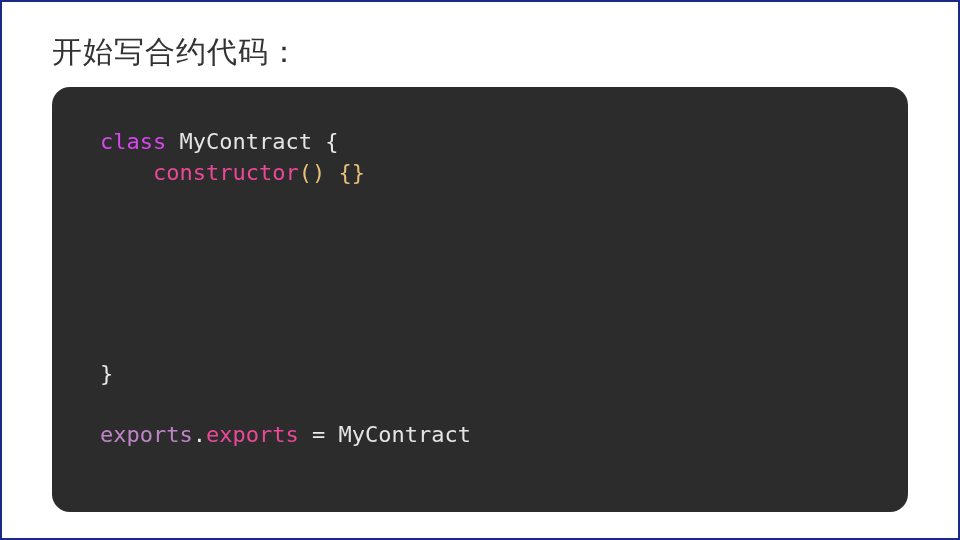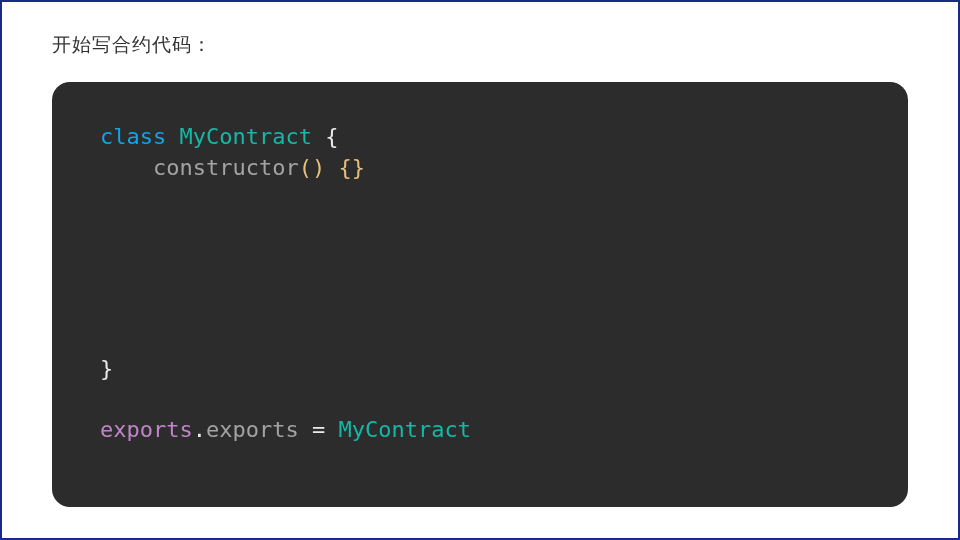--- a/index.html
+++ b/index.html
@@ -7,40 +7,40 @@
     width: 960px;
     height: 540px;
     background: #fff;
     border: 2px solid #1a2a8a;
     font-family: "PingFang SC", "Microsoft YaHei", -apple-system, sans-serif;
     padding: 30px 50px 24px 50px;
     overflow: hidden;
   }
   .heading {
     color: #333;
-    font-size: 19px;
+    font-size: 30px;
     font-weight: 400;
     letter-spacing: 1px;
-    margin-bottom: 24px;
+    margin-bottom: 14px;
   }
   .code-block {
     background: #2c2c2c;
     border-radius: 18px;
     padding: 40px 40px 40px 48px;
     height: 425px;
     font-family: "SF Mono", "Menlo", "Consolas", monospace;
     font-size: 22px;
     line-height: 1.4;
     color: #e9e9e9;
     white-space: pre;
     font-weight: 500;
   }
-  .kw   { color: #0ea5e9; }   
-  .name { color: #14b8a6; }   
-  .fn   { color: #a3a3a3; }   
+  .kw   { color: #d946ef; }   
+  .name { color: #e5e5e5; }   
+  .fn   { color: #ec4899; }   
   .pun  { color: #e6c07b; }   
   .br   { color: #e9e9e9; }   
   .mod  { color: #c084c8; }   
   .dot  { color: #e9e9e9; }
   .eq   { color: #e9e9e9; }
   .gap  { display: block; height: 170px; }
 </style>
 </head>
 <body>
 

